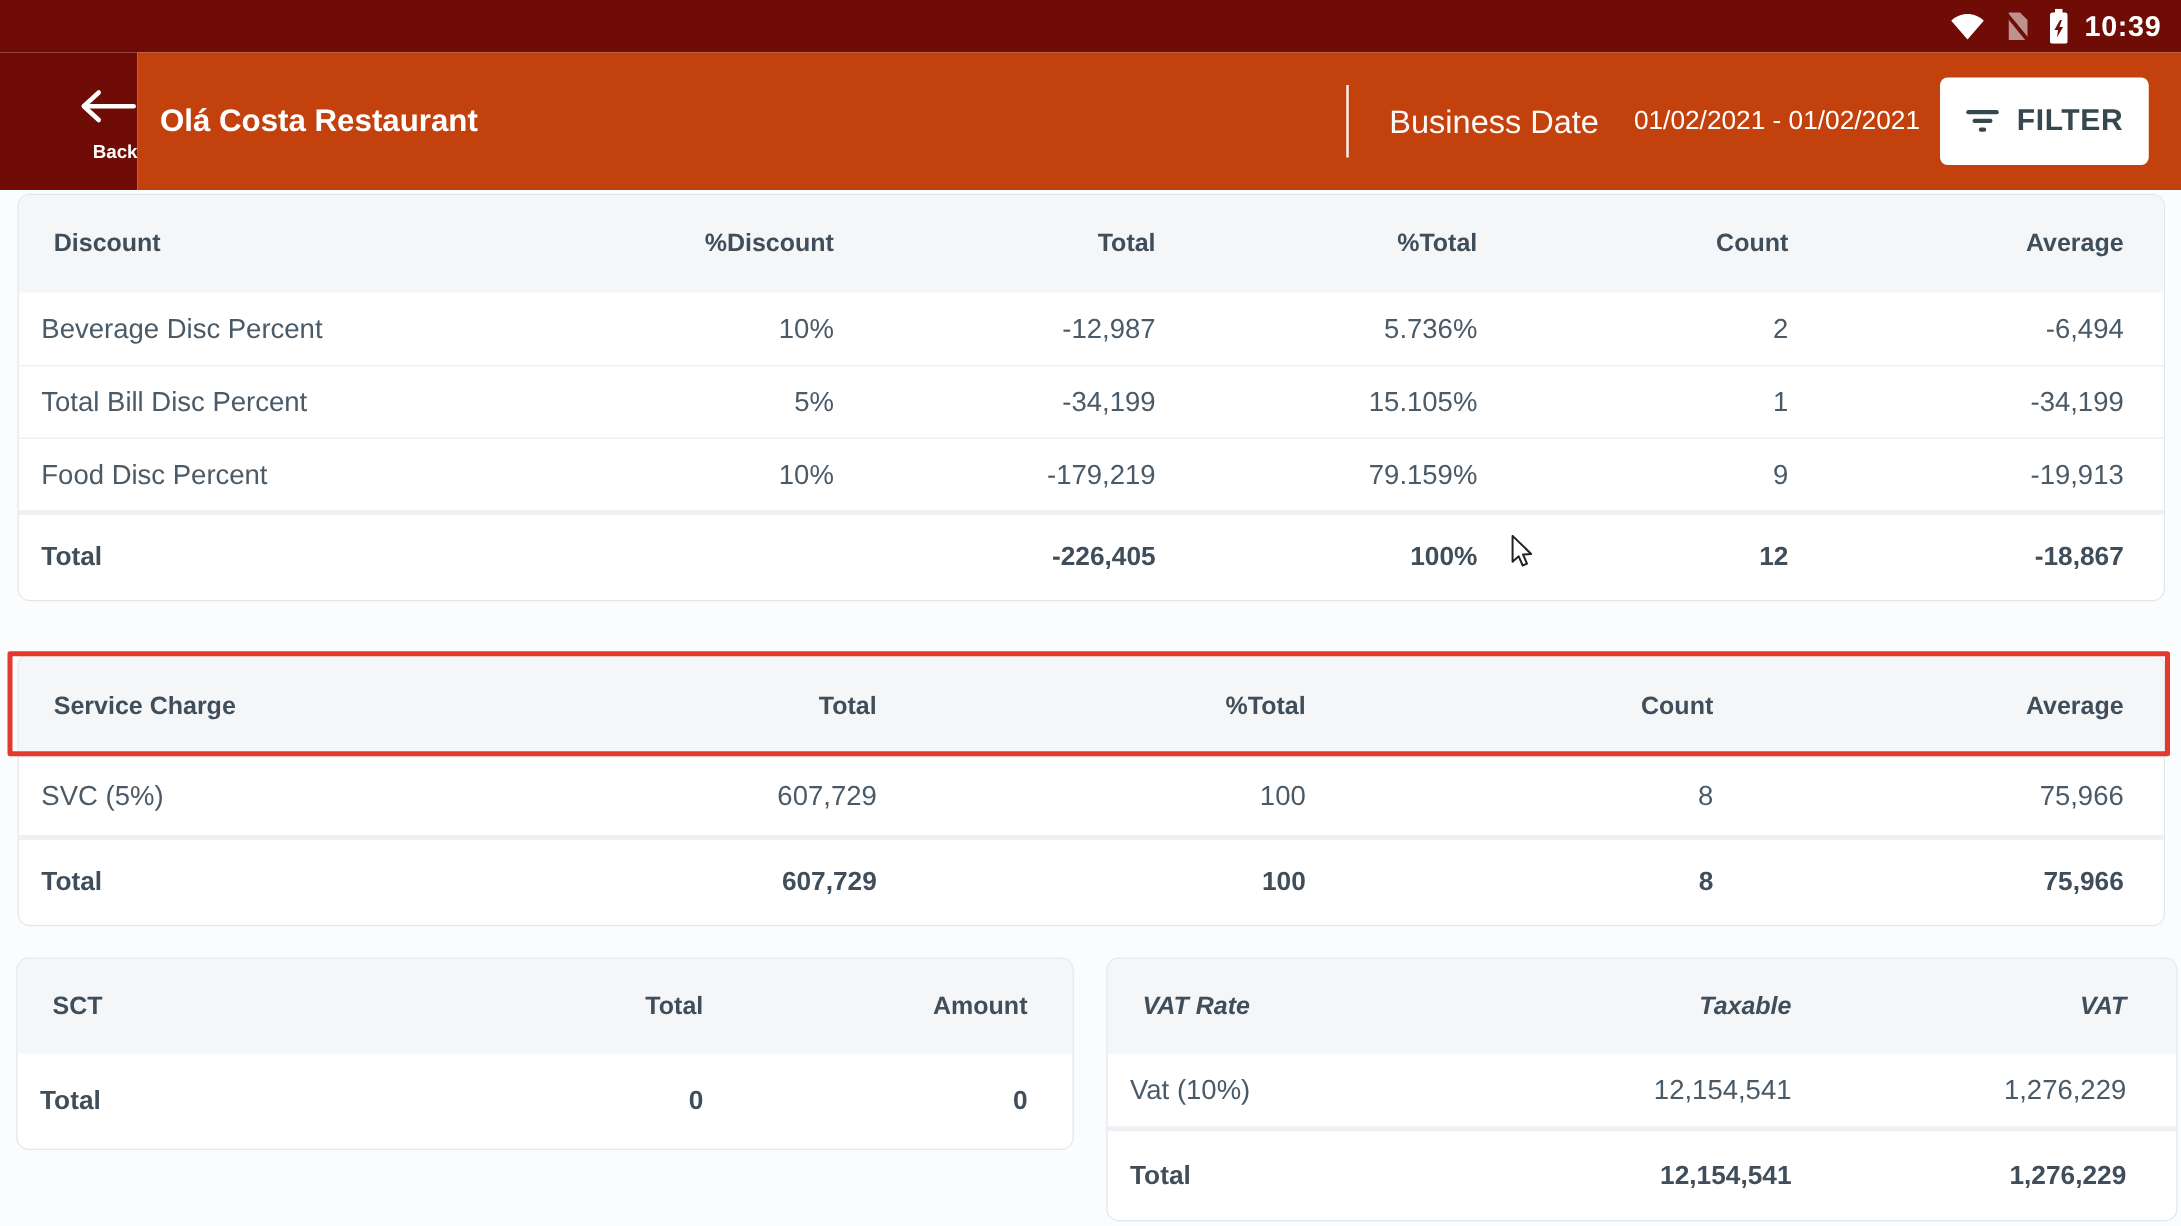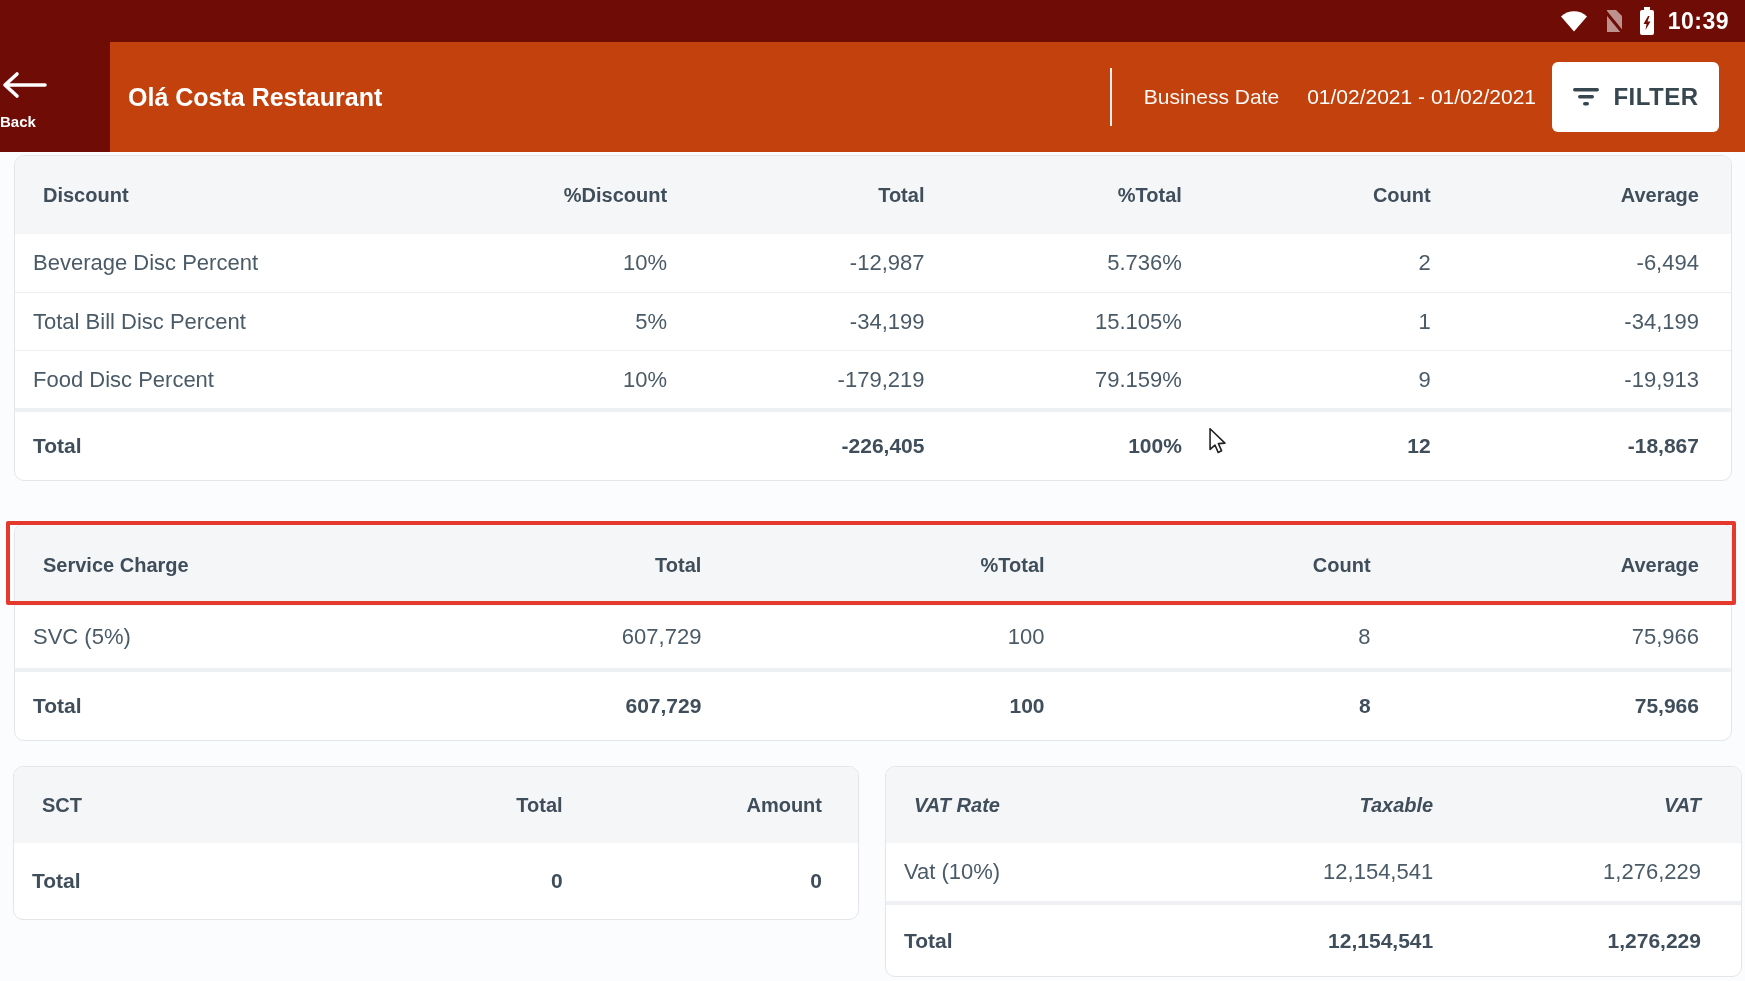--- a/index.html
+++ b/index.html
@@ -17,51 +17,51 @@
   }
   .status-time{color:#fff;font-size:23px;font-weight:bold;letter-spacing:0.5px;}
   .sicon{display:block;}
   
   .app-bar{
     position:absolute;left:0;top:42px;width:1745px;height:110px;
     display:flex;z-index:3;
   }
   .back-panel{
     width:110px;height:110px;background:#6e0c05;flex:0 0 auto;
-    display:flex;flex-direction:column;align-items:flex-start;justify-content:center;
+    display:flex;flex-direction:column;align-items:flex-end;justify-content:center;
     cursor:pointer;
   }
   .back-arrow{margin-top:6px;}
   .back-label{color:#fff;font-size:15px;font-weight:bold;margin-top:14px;}
   .app-bar-main{
     flex:1;background:#c2410c;display:flex;align-items:center;
     padding-left:18px;box-sizing:border-box;
   }
   .page-title{color:#fff;font-size:25px;font-weight:bold;}
   .app-bar-right{margin-left:auto;display:flex;align-items:center;margin-right:26px;}
   .v-sep{width:2px;height:58px;background:rgba(255,255,255,0.92);margin-right:32px;}
-  .bdate-label{color:rgba(255,255,255,0.97);font-size:21px;margin-right:28px;}
+  .bdate-label{color:rgba(255,255,255,0.97);font-size:26px;margin-right:28px;}
   .bdate-value{color:#fff;font-size:21px;margin-right:16px;}
   .filter-btn{
     width:167px;height:70px;background:#fff;border:none;border-radius:6px;
     display:flex;align-items:center;justify-content:center;gap:13px;cursor:pointer;
   }
   .filter-label{color:#37474f;font-size:24px;font-weight:bold;letter-spacing:0.5px;}
   
   .card{
     position:absolute;background:#fff;border:1px solid #e3e6e9;border-radius:10px;
     overflow:hidden;box-sizing:border-box;z-index:2;
   }
   .thead{
     background:#f4f6f8;display:flex;align-items:center;
     font-weight:bold;color:#3f4e5a;font-size:20px;
   }
   .trow{
     display:flex;align-items:center;font-size:22px;color:#4a5a67;
-    border-top:1px solid #eceef1;box-sizing:border-box;
+    border-top:1px solid #eceef1;box-sizing:border-box;justify-content:flex-end;
   }
   .trow.no-line{border-top:none;}
   .total-row{
     font-weight:bold;color:#3f4e5a;font-size:21px;
     border-top:4px solid #eef0f3;
   }
   .c{box-sizing:border-box;text-align:right;white-space:nowrap;}
   .cl{text-align:left;padding-left:18px;}
   .thead .cl{padding-left:28px;}
   

